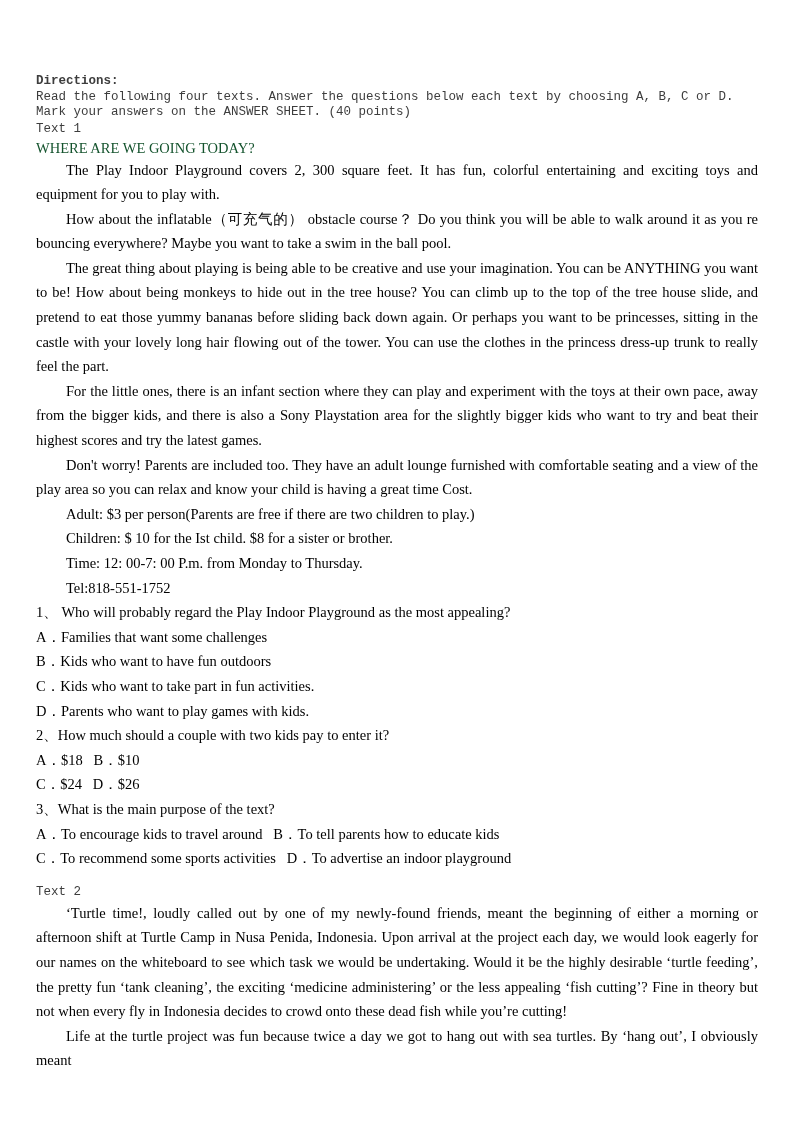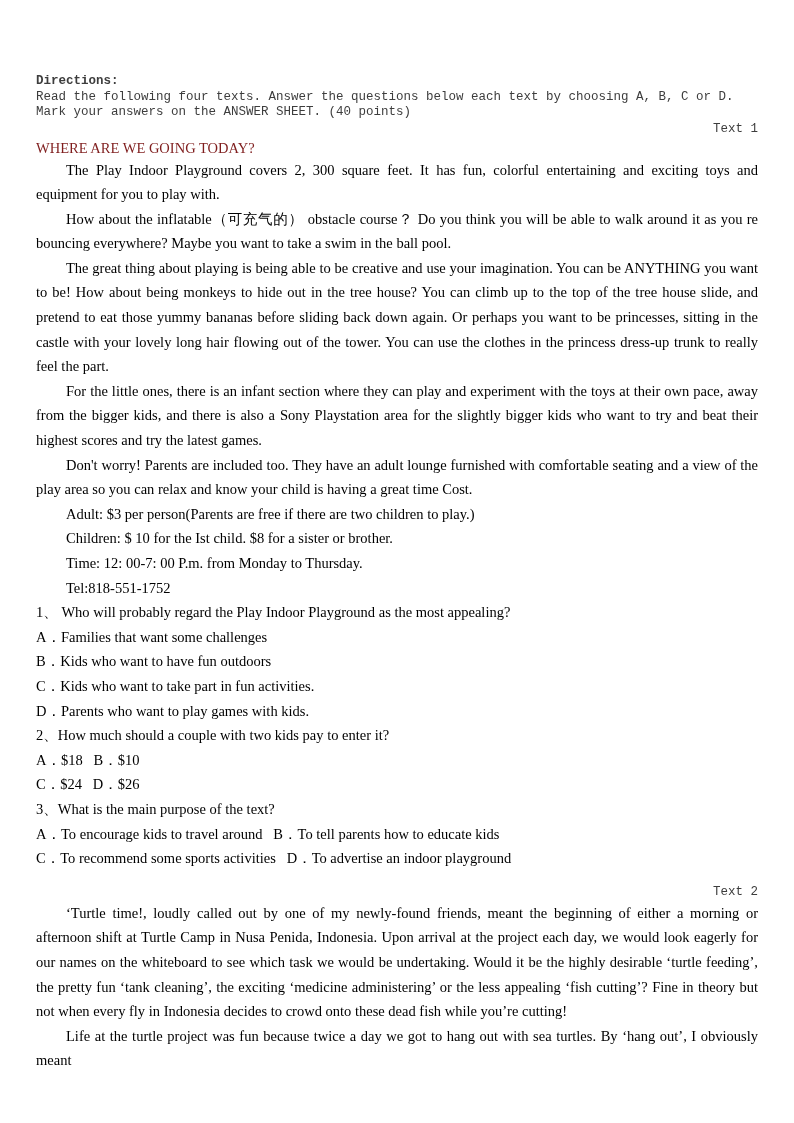--- a/index.html
+++ b/index.html
@@ -19,32 +19,32 @@
   .mono {
     font-family: "Liberation Mono", "DejaVu Sans Mono", monospace;
     font-size: 12.5px;
     line-height: 15.5px;
     color: #3d3d3d;
   }
   .directions-label { font-weight: bold; }
   .directions-body { margin-bottom: 0; }
 
   .center-heading {
-    text-align: right;
+    text-align: left;
     font-family: "Liberation Mono", "DejaVu Sans Mono", monospace;
     font-size: 12.5px;
     line-height: 17px;
     color: #3d3d3d;
   }
   .center-heading.text2-gap { margin-top: 13px; }
 
   .article-title {
     font-size: 14.5px;
     line-height: 20px;
-    color: #7f1d1d;
+    color: #14532d;
   }
 
   .para {
     font-size: 14.5px;
     line-height: 24.6px;
     text-align: justify;
     text-indent: 30px;
     color: #000000;
   }
 

